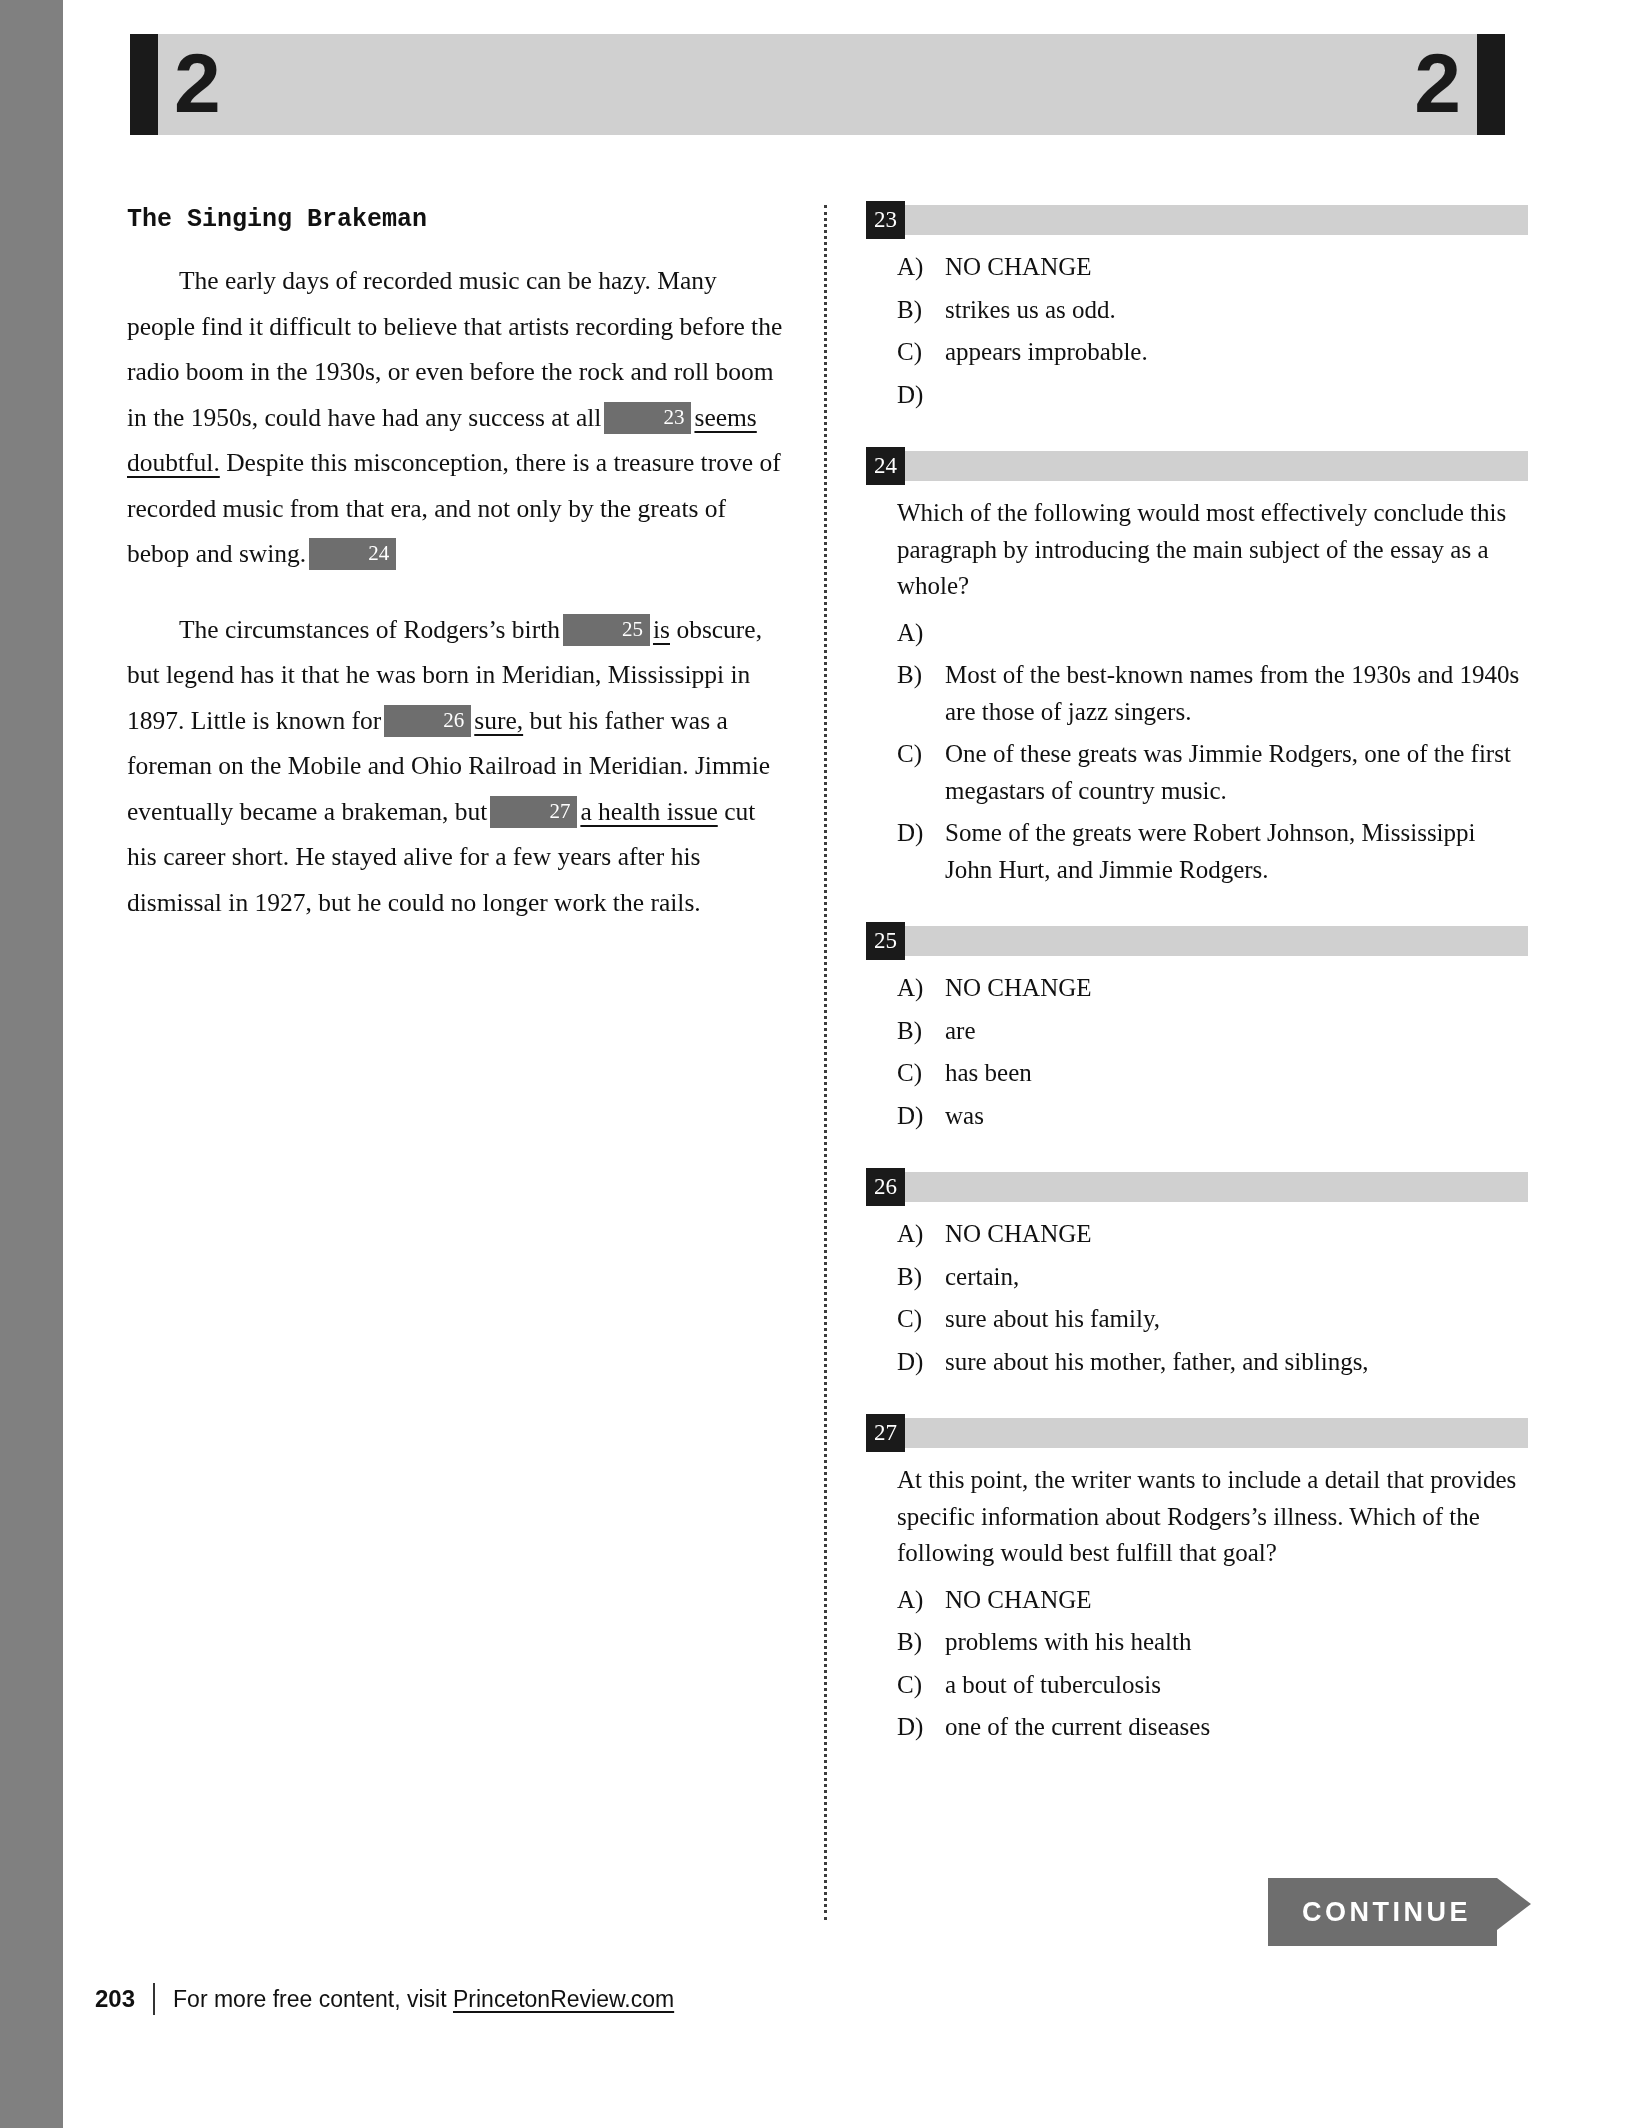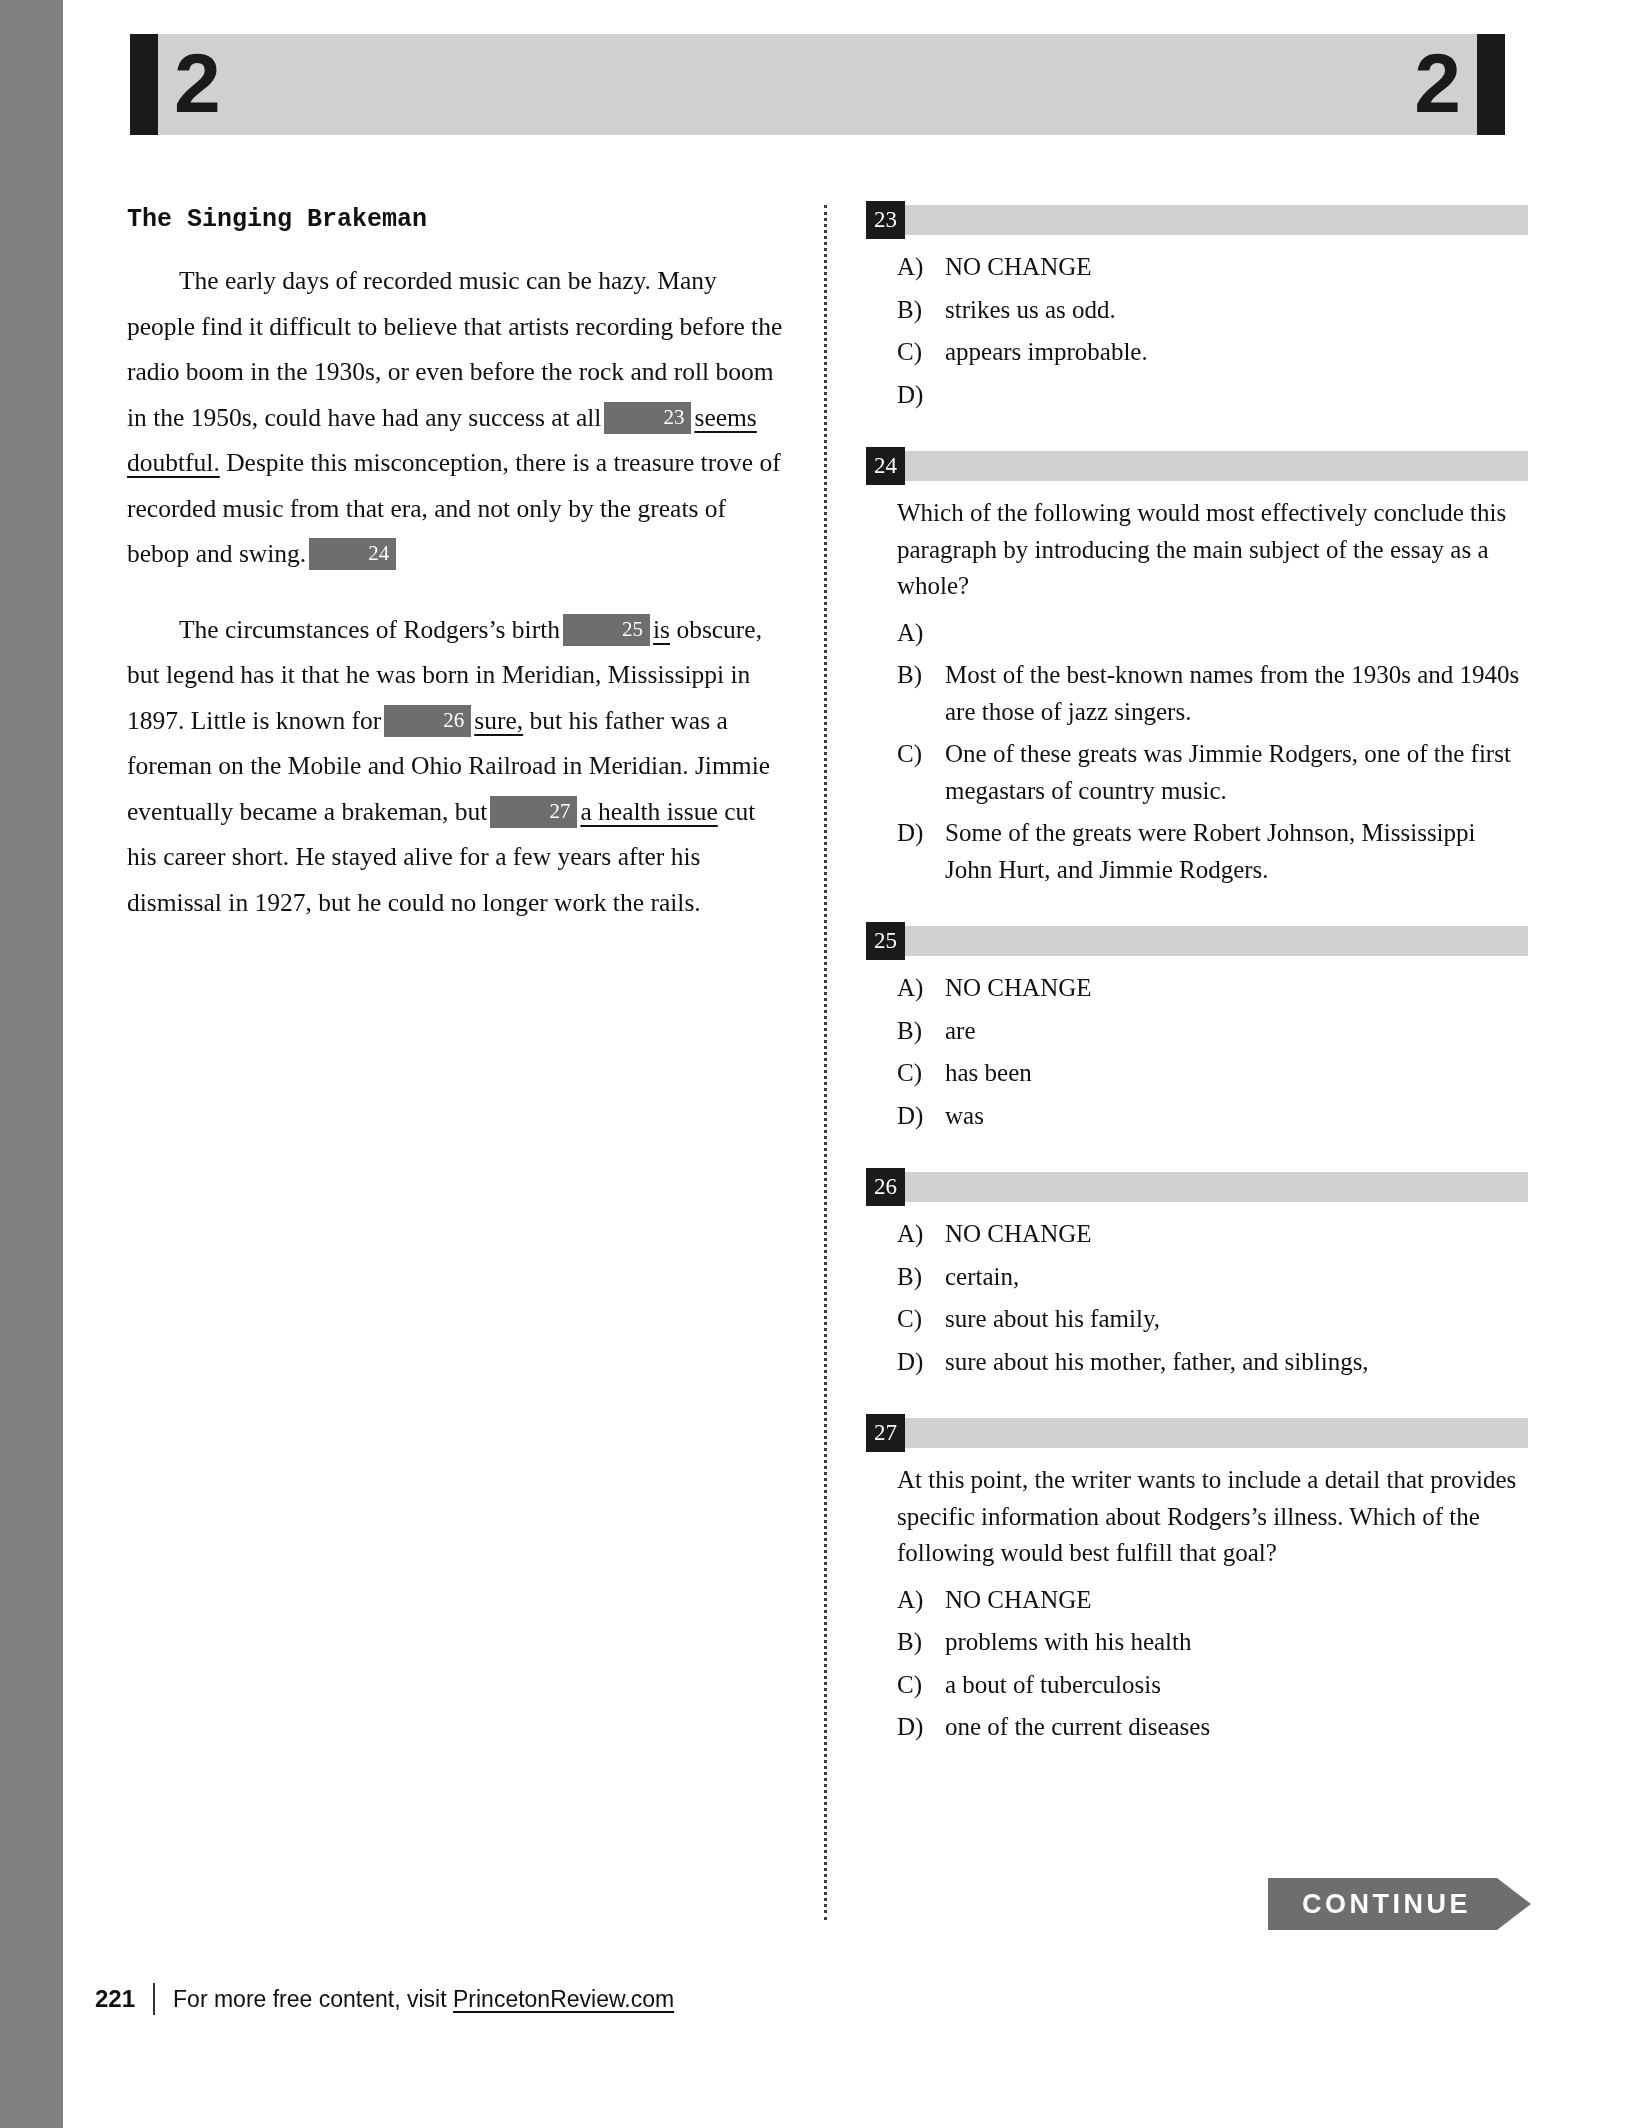--- a/index.html
+++ b/index.html
@@ -169,21 +169,21 @@
     flex: 0 0 48px;
     white-space: nowrap;
   }
   .choice .txt { flex: 1 1 auto; }
 
   
   .continue {
     position: absolute;
     right: 110px;
     top: 1878px;
-    height: 52px;
+    height: 68px;
     display: flex;
     align-items: stretch;
   }
   .continue .body {
     background: #6e6e6e;
     display: flex;
     align-items: center;
     padding: 0 26px 0 34px;
   }
   .continue .label {
@@ -386,18 +386,18 @@
   </div>
 
   <div class="continue">
     <div class="body">
       <span class="label">CONTINUE</span>
     </div>
     <div class="arrow"></div>
   </div>
 
   <div class="footer">
-    <span class="pg">221</span>
+    <span class="pg">203</span>
     <span class="rule"></span>
     <span class="note"><span>For more free content, visit </span><span class="site">PrincetonReview.com</span></span>
   </div>
 
 </div>
 
 </body></html>

